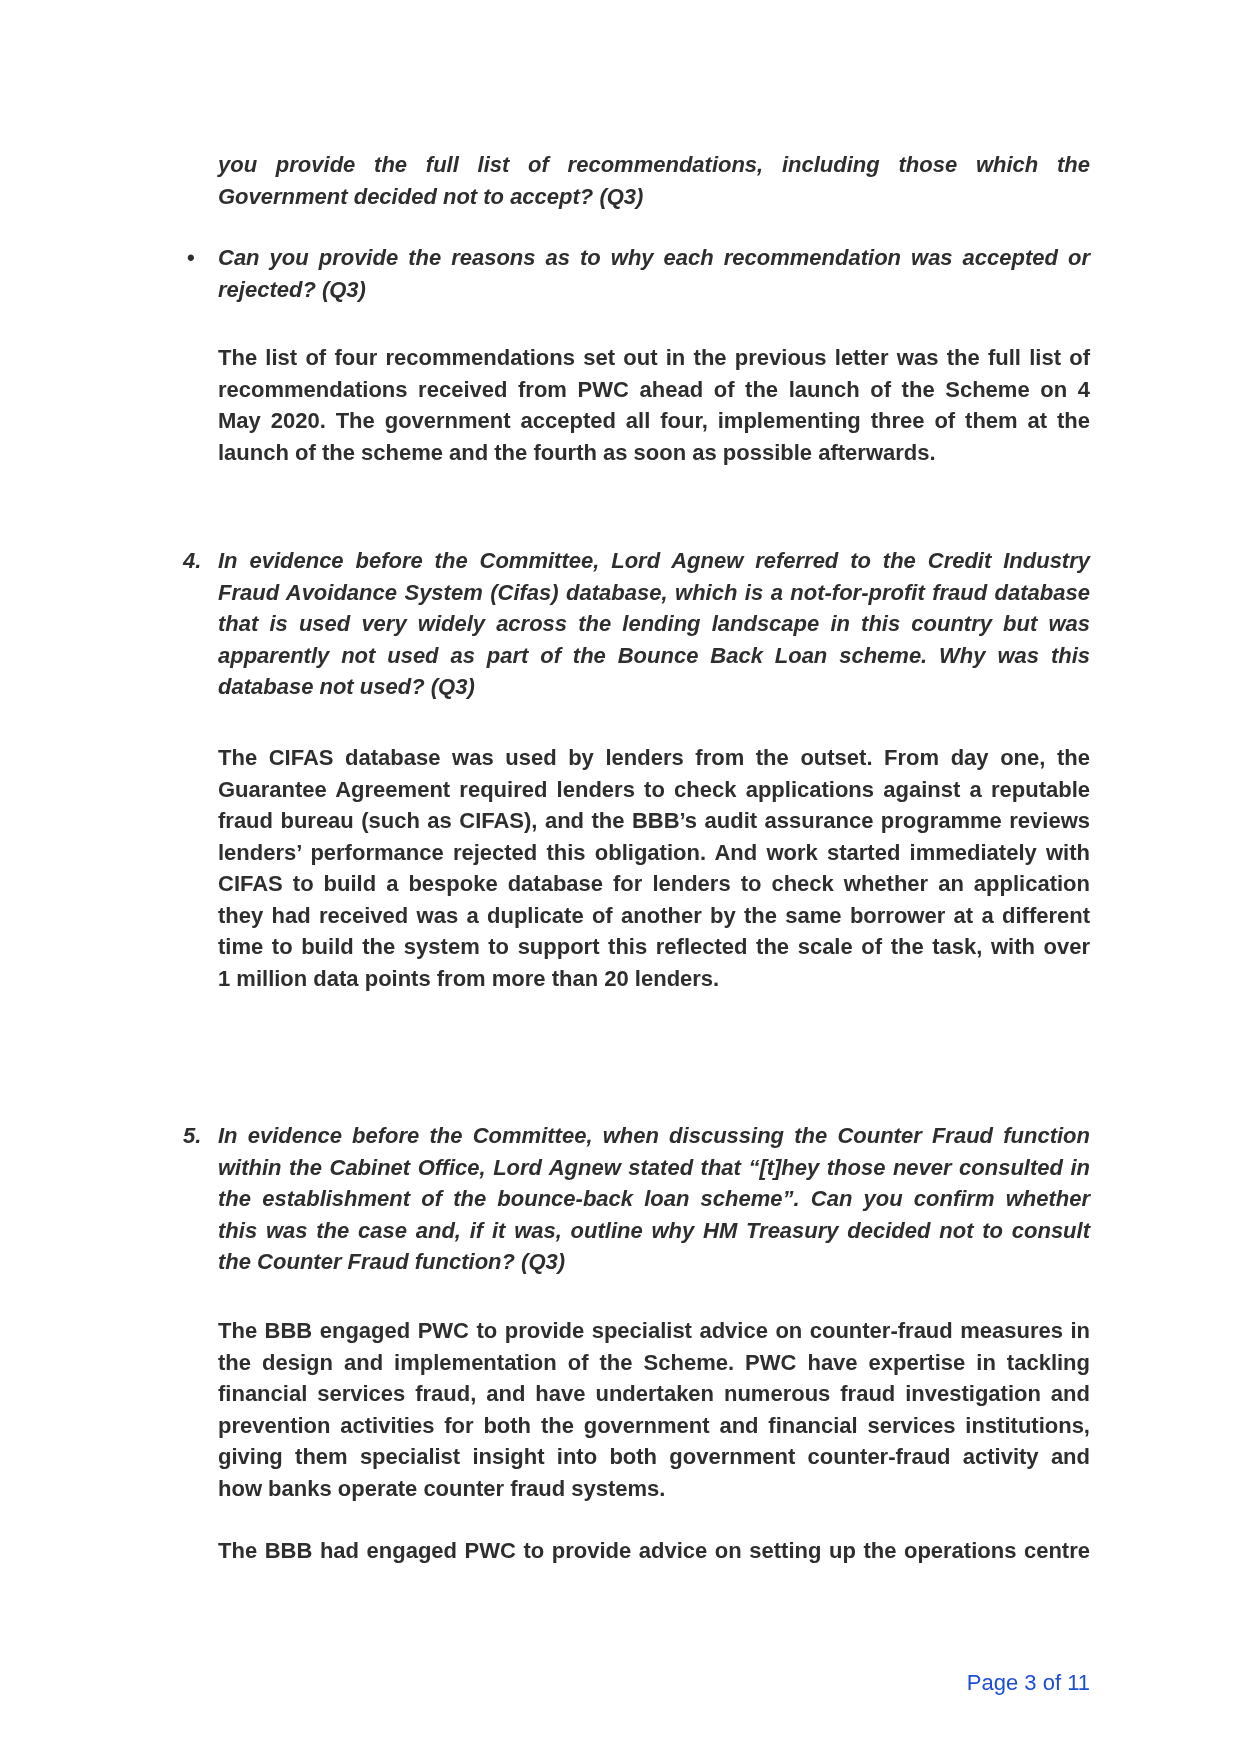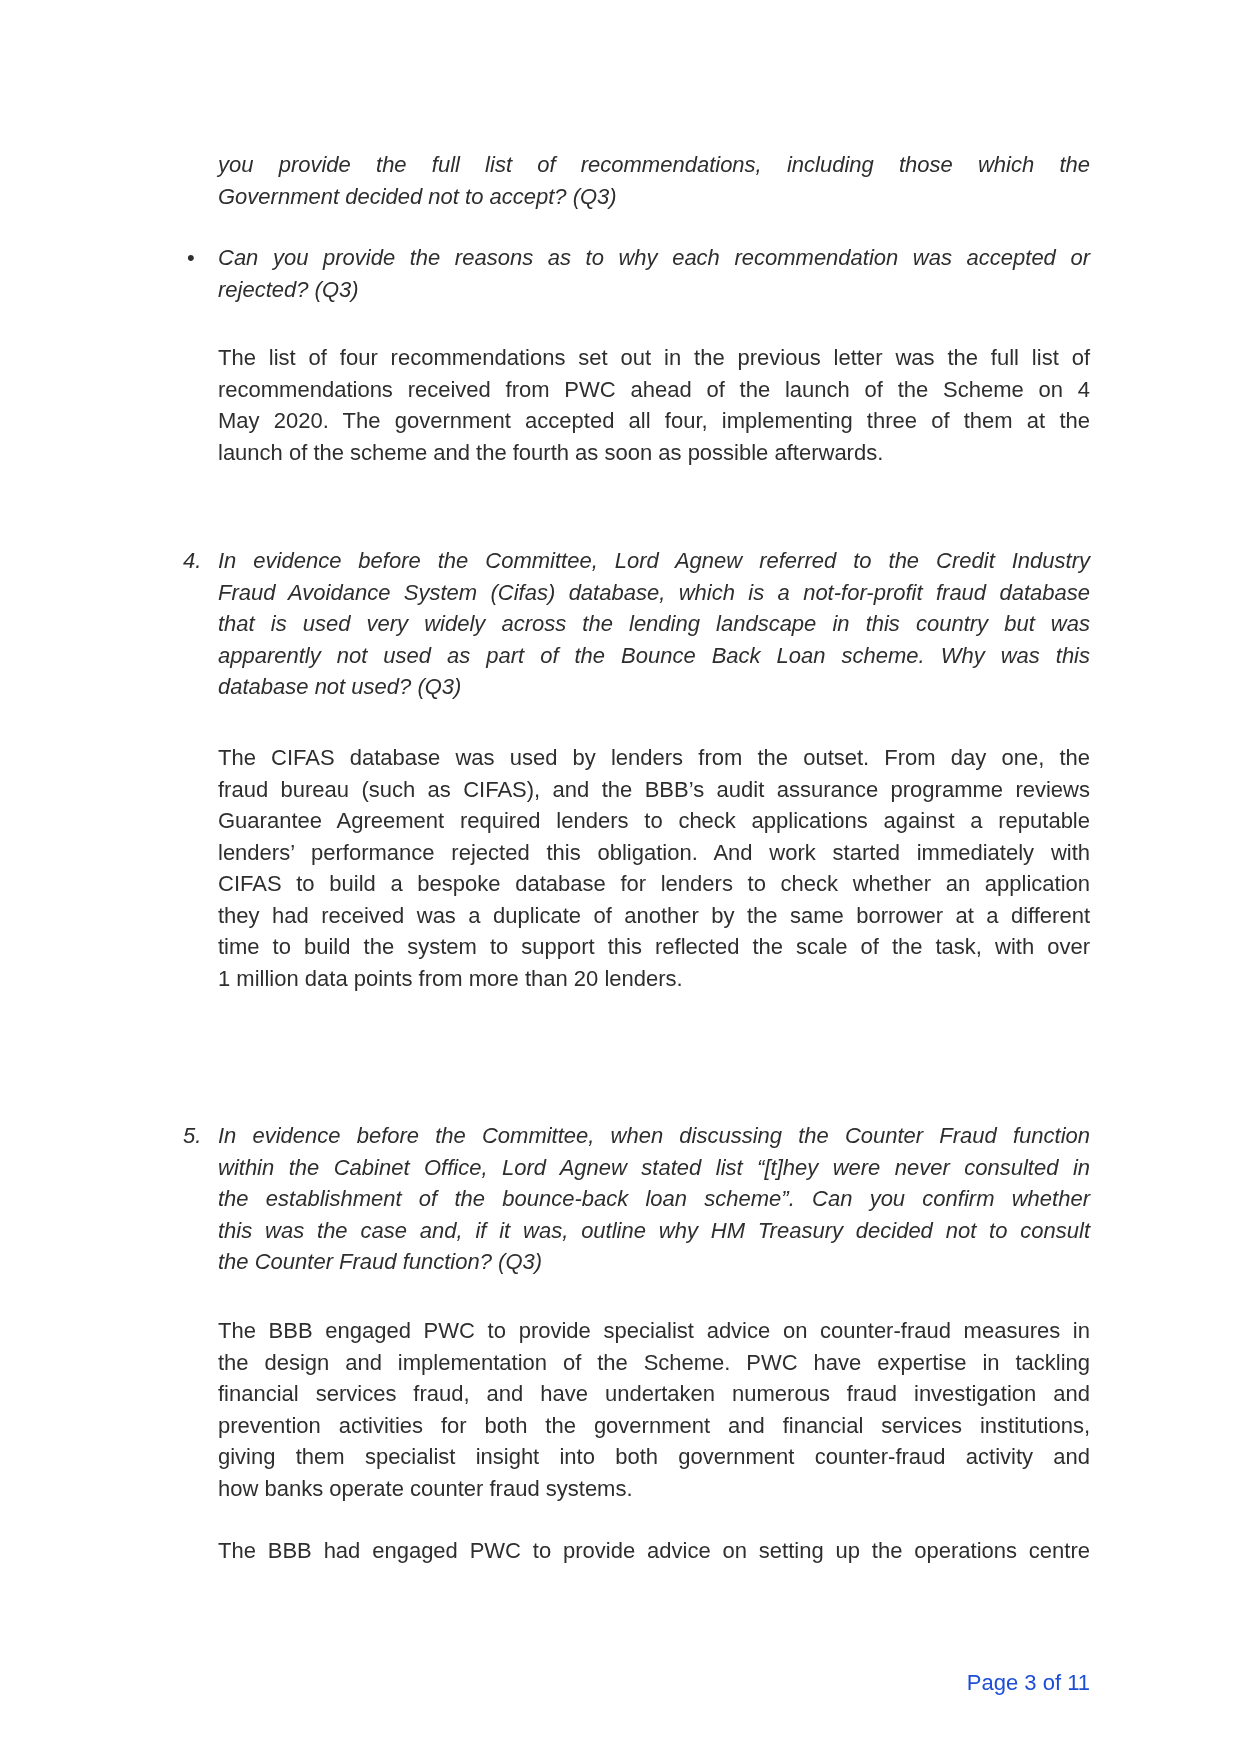--- a/index.html
+++ b/index.html
@@ -15,21 +15,21 @@
     font-family: "Liberation Sans", "DejaVu Sans", sans-serif;
     color: #2e2e2e;
     overflow: hidden;
   }
   .block {
     position: absolute;
     left: 218px;
     width: 872px;
     font-size: 22px;
     line-height: 31.5px;
-    font-weight: 400;
+    font-weight: 700;
   }
   .q {
     font-style: italic;
   }
   .line {
     text-align: justify;
     text-align-last: justify;
     white-space: normal;
   }
   .line.last {
@@ -90,34 +90,34 @@
         <div class="line">In evidence before the Committee, Lord Agnew referred to the Credit Industry</div>
         <div class="line">Fraud Avoidance System (Cifas) database, which is a not-for-profit fraud database</div>
         <div class="line">that is used very widely across the lending landscape in this country but was</div>
         <div class="line">apparently not used as part of the Bounce Back Loan scheme. Why was this</div>
         <div class="line last">database not used? (Q3)</div>
       </div>
   </section>
 
   <section class="block" style="top:742px">
       <div class="line">The CIFAS database was used by lenders from the outset. From day one, the</div>
+      <div class="line">Guarantee Agreement required lenders to check applications against a reputable</div>
       <div class="line">fraud bureau (such as CIFAS), and the BBB’s audit assurance programme reviews</div>
-      <div class="line">Guarantee Agreement required lenders to check applications against a reputable</div>
       <div class="line">lenders’ performance rejected this obligation. And work started immediately with</div>
       <div class="line">CIFAS to build a bespoke database for lenders to check whether an application</div>
       <div class="line">they had received was a duplicate of another by the same borrower at a different</div>
       <div class="line">time to build the system to support this reflected the scale of the task, with over</div>
       <div class="line last">1 million data points from more than 20 lenders.</div>
     </section>
 
   <section class="block q" style="top:1120px">
     <span class="marker num">5.</span>
     <div>
         <div class="line">In evidence before the Committee, when discussing the Counter Fraud function</div>
-        <div class="line">within the Cabinet Office, Lord Agnew stated list “[t]hey were never consulted in</div>
+        <div class="line">within the Cabinet Office, Lord Agnew stated that “[t]hey those never consulted in</div>
         <div class="line">the establishment of the bounce-back loan scheme”. Can you confirm whether</div>
         <div class="line">this was the case and, if it was, outline why HM Treasury decided not to consult</div>
         <div class="line last">the Counter Fraud function? (Q3)</div>
       </div>
   </section>
 
   <section class="block" style="top:1315px">
       <div class="line">The BBB engaged PWC to provide specialist advice on counter-fraud measures in</div>
       <div class="line">the design and implementation of the Scheme. PWC have expertise in tackling</div>
       <div class="line">financial services fraud, and have undertaken numerous fraud investigation and</div>

